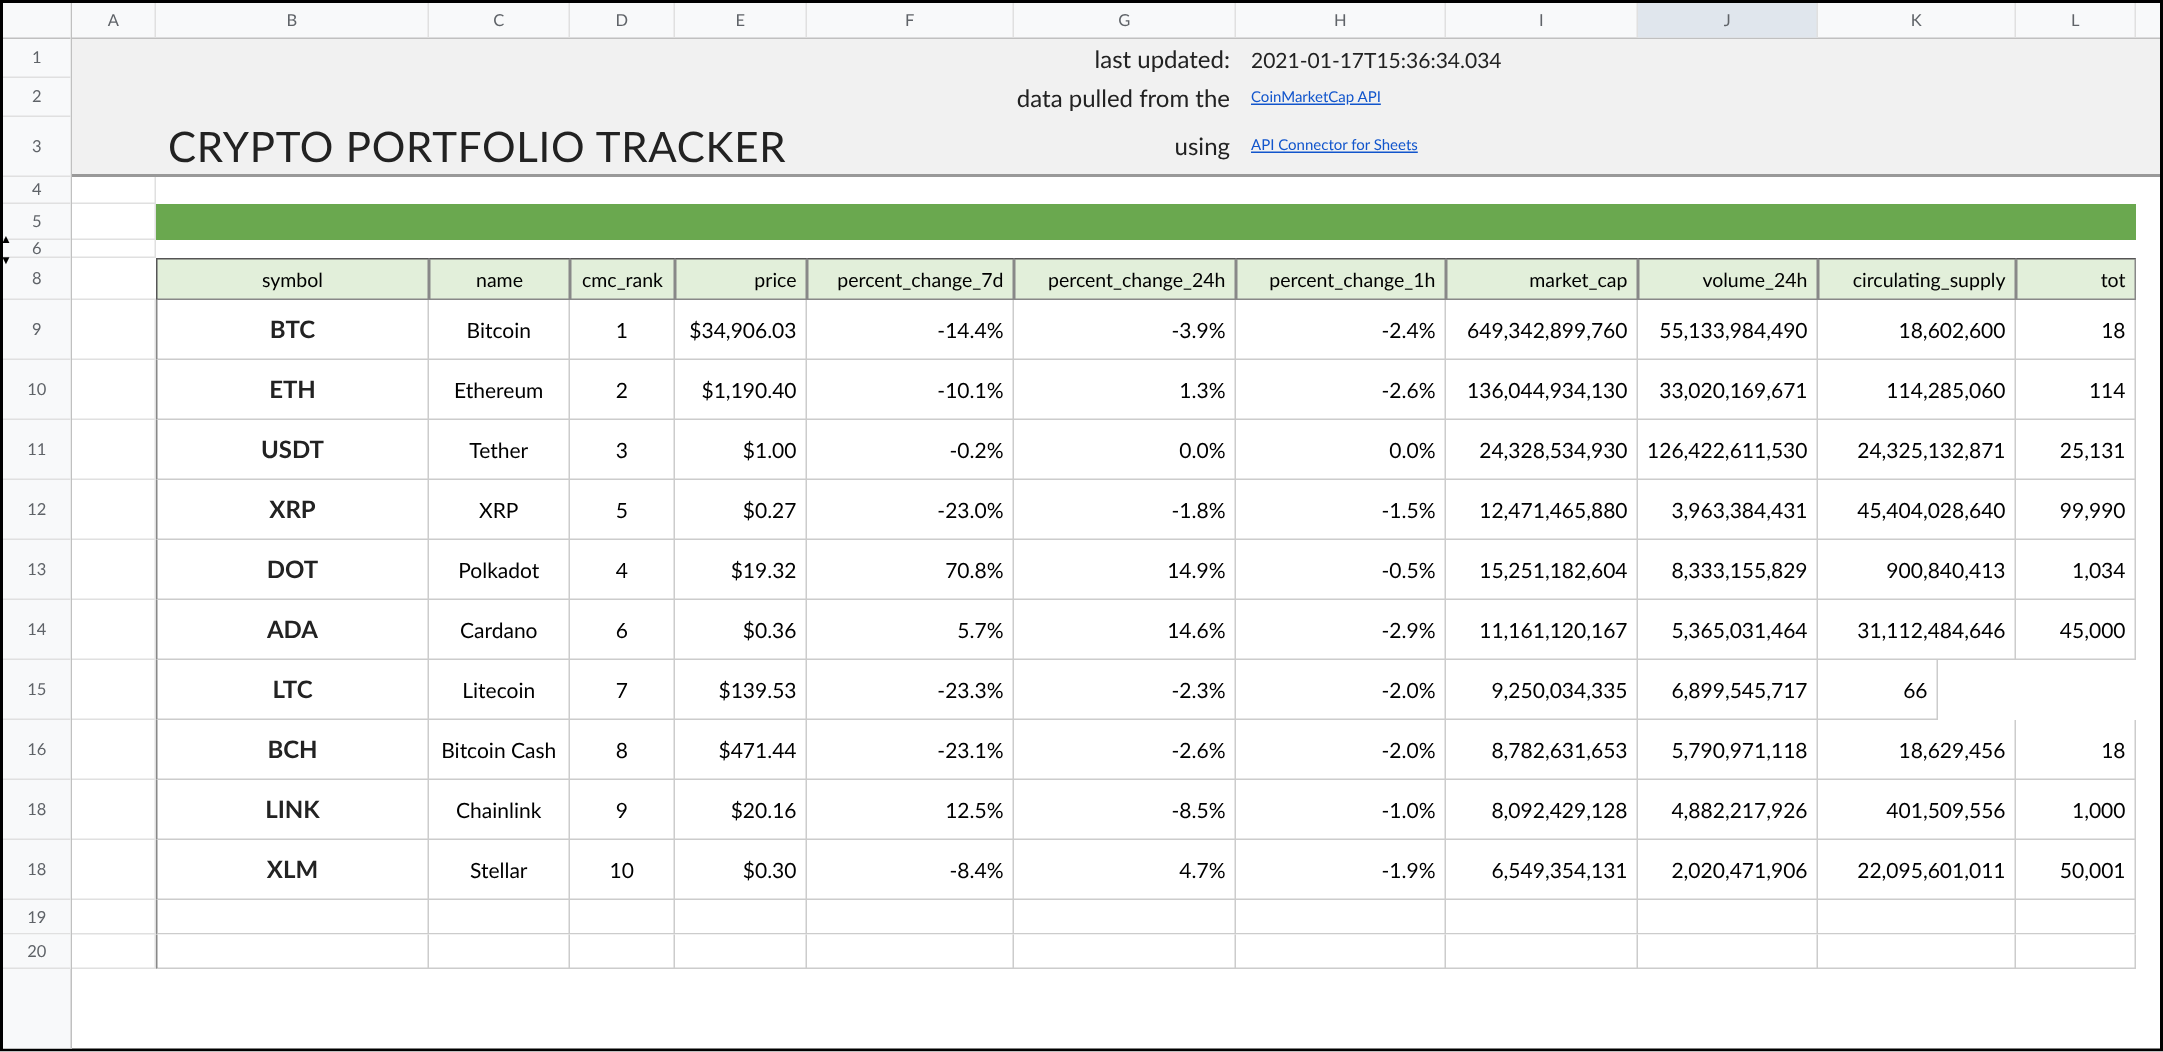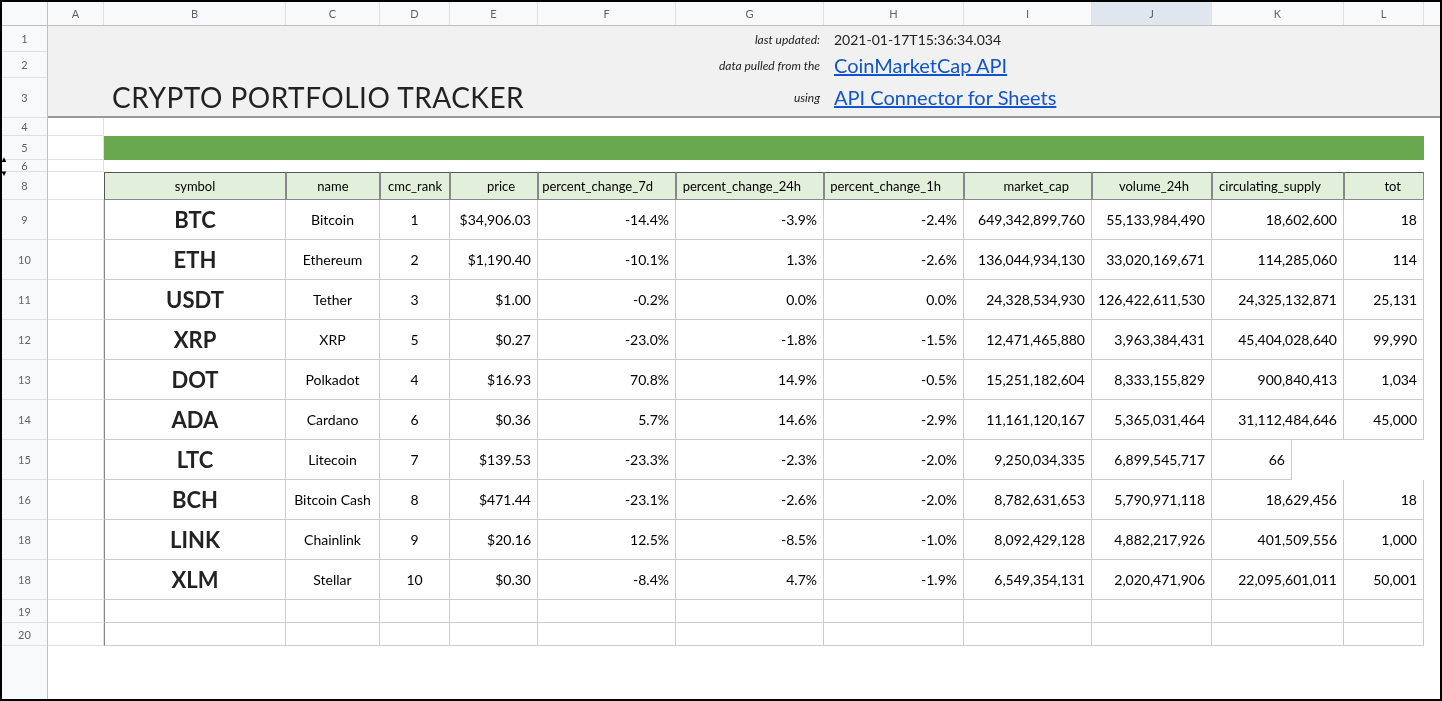--- a/index.html
+++ b/index.html
@@ -40,32 +40,32 @@
 .cell { border-right: 1px solid #e0e0e0; border-bottom: 1px solid #e0e0e0; display: flex; align-items: center; padding: 0 4px; overflow: hidden; white-space: nowrap; font-size: 14px; }
 
 .h-r1 { height: 26px; } .h-r2 { height: 26px; } .h-r3 { height: 40px; }
 .h-r4 { height: 18px; } .h-r5 { height: 24px; } .h-r6 { height: 12px; }
 .h-r8 { height: 28px; } .h-rdata { height: 40px; } .h-r19 { height: 23px; } .h-r20 { height: 23px; }
 
 .header-bg { background: #f1f1f1; }
 .no-b { border: none; }
 
 .title-text { font-size: 28px; font-weight: 400; color: #222; letter-spacing: 0.5px; }
-.meta-label { font-size: 12px; color: #222; text-align: right; justify-content: flex-end; width: 100%; font-style: italic; }
+.meta-label { font-size: 16px; color: #222; text-align: right; justify-content: flex-end; width: 100%; }
 .meta-value { font-size: 14px; color: #222; }
-.link { color: #1155cc; text-decoration: underline; cursor: pointer; font-size: 20px; }
+.link { color: #1155cc; text-decoration: underline; cursor: pointer; font-size: 10px; }
 
 .green-bar { background: #6aa84f; }
 
 .tbl-header { background: #e2efda; border: 1px solid #888; font-size: 13px; font-weight: 400; color: #000; justify-content: center; }
-.tbl-header.right { justify-content: flex-end; padding-right: 22px; }
+.tbl-header.right { justify-content: flex-end; padding-right: 6px; }
 
 .tbl-cell { border-right: 1px solid #ccc; border-bottom: 1px solid #ccc; background: #fff; font-size: 14px; padding: 0 6px; }
 .tbl-cell.first-col { border-left: 1px solid #888; }
-.symbol { font-size: 22px; font-weight: 700; justify-content: center; color: #222; }
+.symbol { font-size: 16px; font-weight: 700; justify-content: center; color: #222; }
 .center { justify-content: center; }
 .right { justify-content: flex-end; }
 
 #rows-container { display: flex; flex-direction: column; }
 </style>
 </head>
 <body>
 
 <div class="spreadsheet">
 
@@ -237,21 +237,21 @@
             <div class="cell tbl-cell col-I right">12,471,465,880</div>
             <div class="cell tbl-cell col-J right">3,963,384,431</div>
             <div class="cell tbl-cell col-K right">45,404,028,640</div>
             <div class="cell tbl-cell col-L right">99,990</div>
           </div>
           <div class="row h-rdata">
             <div class="cell col-A"></div>
             <div class="cell tbl-cell col-B first-col symbol">DOT</div>
             <div class="cell tbl-cell col-C center">Polkadot</div>
             <div class="cell tbl-cell col-D center">4</div>
-            <div class="cell tbl-cell col-E right">$16.93</div>
+            <div class="cell tbl-cell col-E right">$19.32</div>
             <div class="cell tbl-cell col-F right">70.8%</div>
             <div class="cell tbl-cell col-G right">14.9%</div>
             <div class="cell tbl-cell col-H right">-0.5%</div>
             <div class="cell tbl-cell col-I right">15,251,182,604</div>
             <div class="cell tbl-cell col-J right">8,333,155,829</div>
             <div class="cell tbl-cell col-K right">900,840,413</div>
             <div class="cell tbl-cell col-L right">1,034</div>
           </div>
           <div class="row h-rdata">
             <div class="cell col-A"></div>

